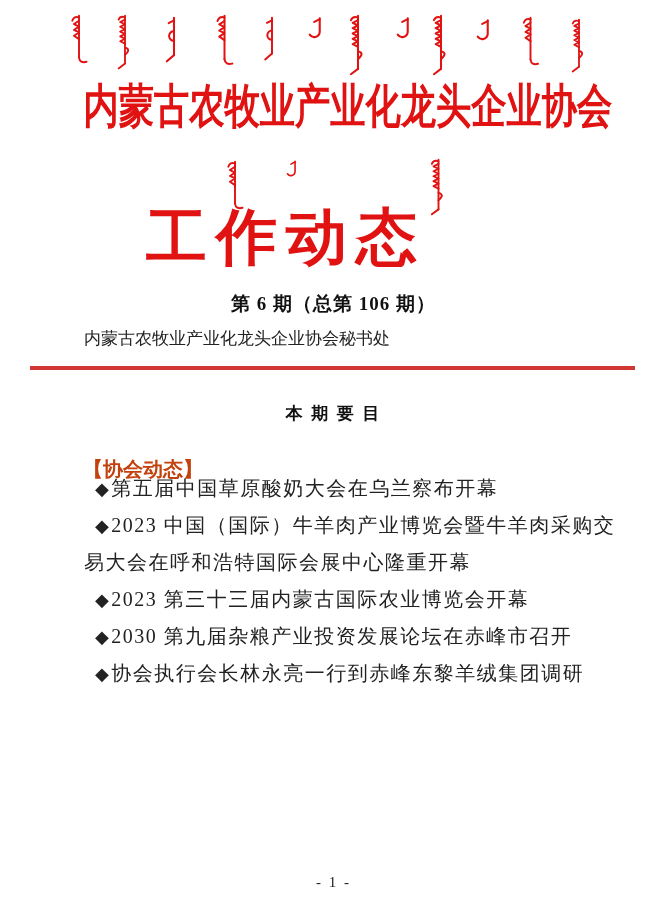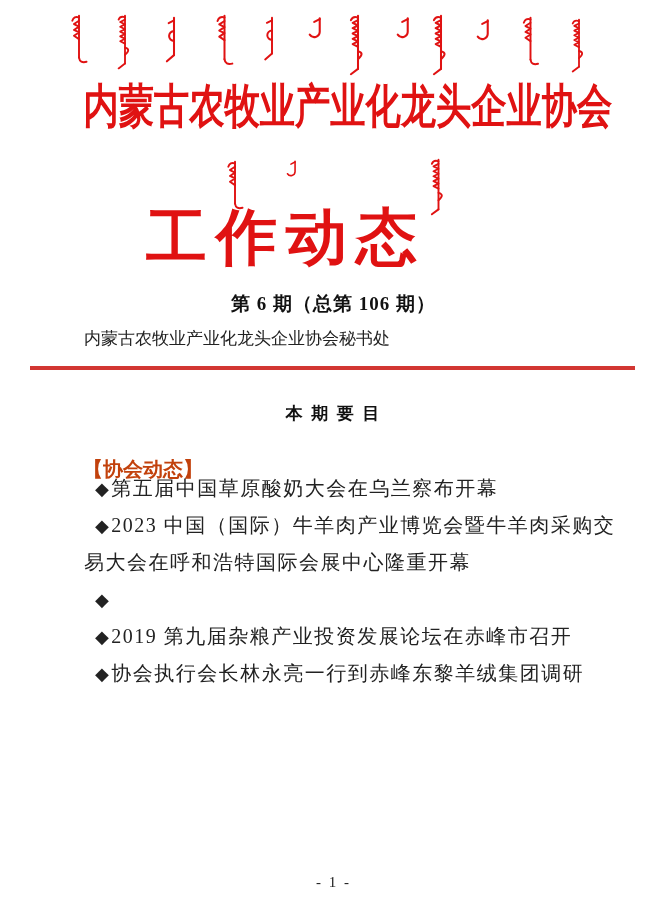--- a/index.html
+++ b/index.html
@@ -140,24 +140,25 @@
     <div class="toc-line">
       <span class="bullet">◆</span>
       <span>2023 中国（国际）牛羊肉产业博览会暨牛羊肉采购交</span>
     </div>
     <div class="toc-line cont">
       <span class="bullet"></span>
       <span>易大会在呼和浩特国际会展中心隆重开幕</span>
     </div>
     <div class="toc-line">
       <span class="bullet">◆</span>
+      <span>2023 第三十三届内蒙古国际农业博览会开幕</span>
     </div>
     <div class="toc-line">
       <span class="bullet">◆</span>
-      <span>2019 第九届杂粮产业投资发展论坛在赤峰市召开</span>
+      <span>2030 第九届杂粮产业投资发展论坛在赤峰市召开</span>
     </div>
     <div class="toc-line">
       <span class="bullet">◆</span>
       <span>协会执行会长林永亮一行到赤峰东黎羊绒集团调研</span>
     </div>
   </div>
 
   <div class="page-number">- 1 -</div>
 
 </div>

